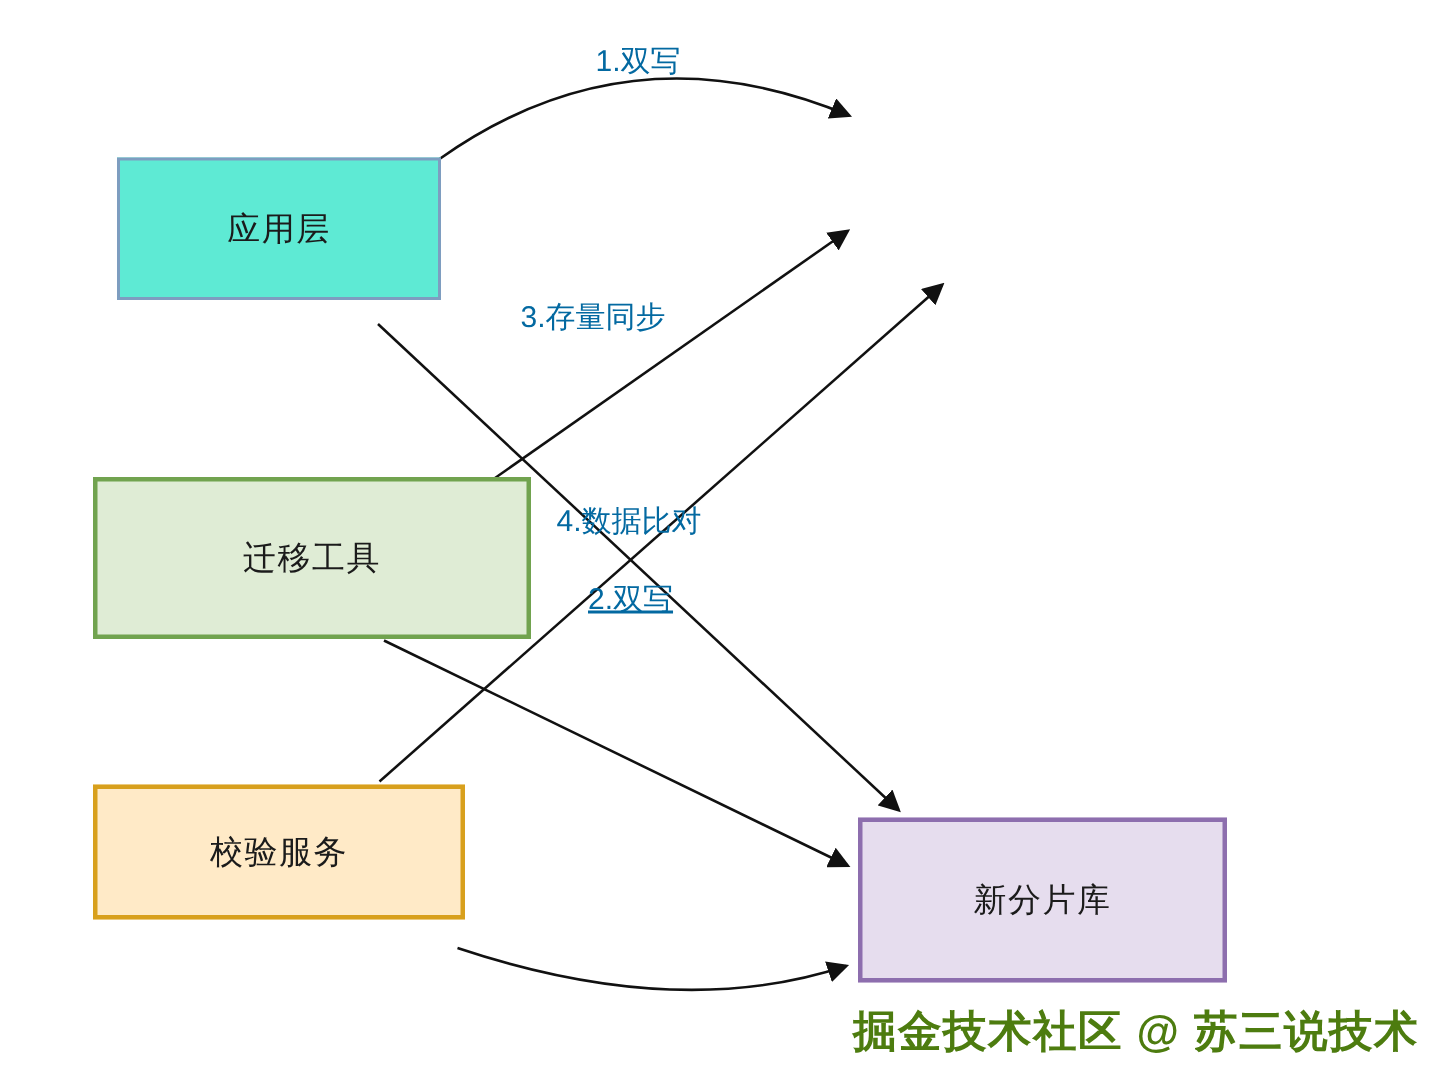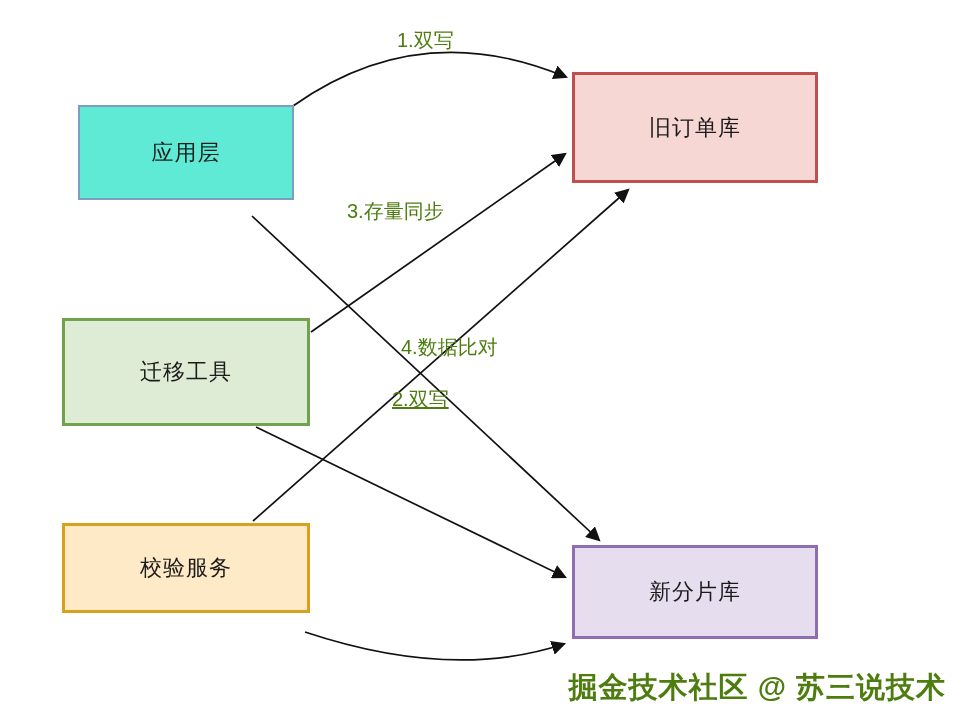--- a/index.html
+++ b/index.html
@@ -31,21 +31,21 @@
     justify-content: center;
   }
   .node-label {
     font-size: 22px;
     color: #1b1b1b;
     letter-spacing: 1px;
   }
   .edge-label {
     position: absolute;
     font-size: 20px;
-    color: #4d7c0f;
+    color: #0369a1;
     white-space: nowrap;
     background: transparent;
   }
   .watermark {
     position: absolute;
     right: 18px;
     bottom: 10px;
     font-size: 29px;
     font-weight: bold;
     color: #4d7c0f;
@@ -74,39 +74,36 @@
 
     <path d="M 253 521 L 628 190" fill="none" stroke="#111111" stroke-width="1.7" marker-end="url(#arrowhead)"></path>
 
     <path d="M 305 632 Q 452 681 564 644" fill="none" stroke="#111111" stroke-width="1.7" marker-end="url(#arrowhead)"></path>
   </svg>
 
   <div class="node" style="left: 78px; top: 105px; width: 216px; height: 95px; border-width: 2px; background-color: #5eead4; border-color: rgb(126, 157, 192);">
     <span class="node-label">应用层</span>
   </div>
 
-  <div class="node" style="left: 62px; top: 318px; width: 248px; height: 108px; border-width: 3px; background-color: rgb(223, 236, 213); border-color: rgb(113, 163, 79);">
+  <div class="node" style="left: 62px; top: 318px; width: 292px; height: 108px; border-width: 3px; background-color: rgb(223, 236, 213); border-color: rgb(113, 163, 79);">
     <span class="node-label">迁移工具</span>
   </div>
 
   <div class="node" style="left: 62px; top: 523px; width: 248px; height: 90px; border-width: 3px; background-color: rgb(255, 234, 199); border-color: rgb(216, 160, 29);">
     <span class="node-label">校验服务</span>
   </div>
 
-  <div class="node" style="left: 572px; top: 72px; width: 246px; height: 111px; border-width: 3px; background-color: rgb(247, 215, 212); border-color: rgb(192, 80, 77);">
-    <span class="node-label">旧订单库</span>
-  </div>
 
-  <div class="node" style="left: 572px; top: 545px; width: 246px; height: 94px; border-width: 3px; background-color: rgb(230, 221, 238); border-color: rgb(141, 110, 174);">
+  <div class="node" style="left: 572px; top: 545px; width: 246px; height: 110px; border-width: 3px; background-color: rgb(230, 221, 238); border-color: rgb(141, 110, 174);">
     <span class="node-label">新分片库</span>
   </div>
 
   <div class="edge-label" style="left:397px; top:27px;">1.双写</div>
 
   <div class="edge-label" style="left:347px; top:198px;">3.存量同步</div>
 
-  <div class="edge-label" style="left:371px; top:334px;margin-left:30px;">4.数据比对</div>
+  <div class="edge-label" style="left:371px; top:334px;">4.数据比对</div>
 
   <div class="edge-label" style="left:392px; top:386px;text-decoration:underline;">2.双写</div>
 
   <div class="watermark">掘金技术社区 @ 苏三说技术</div>
 
 </div>
 
 </body></html>

